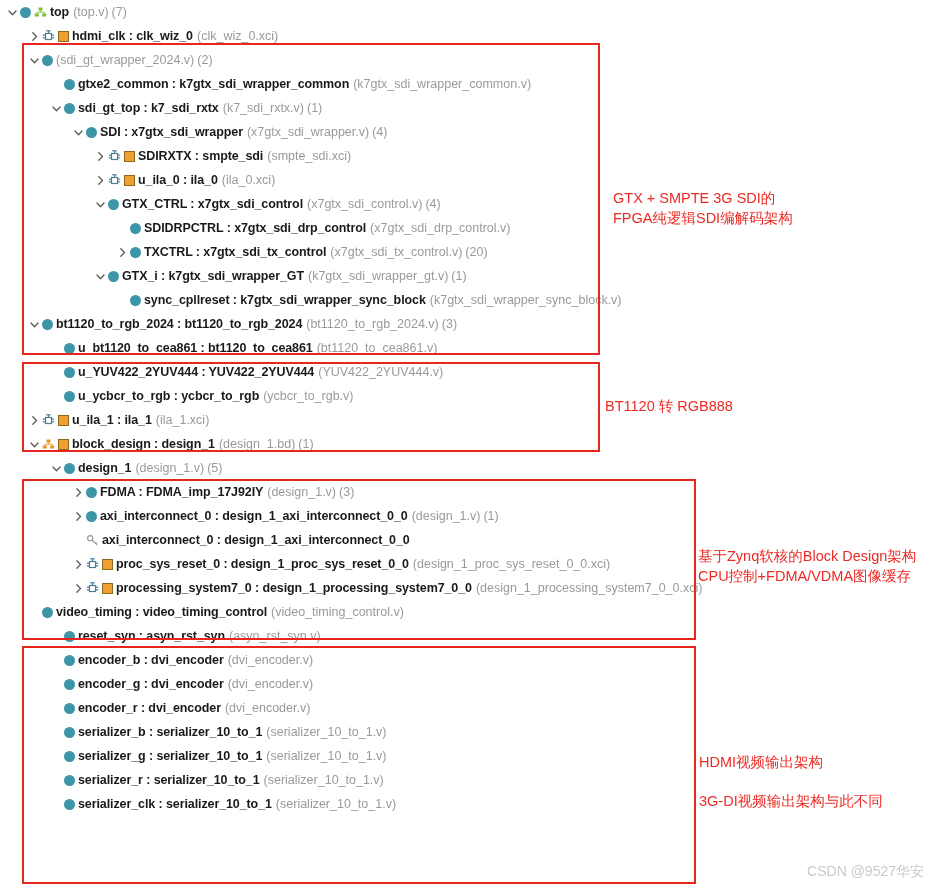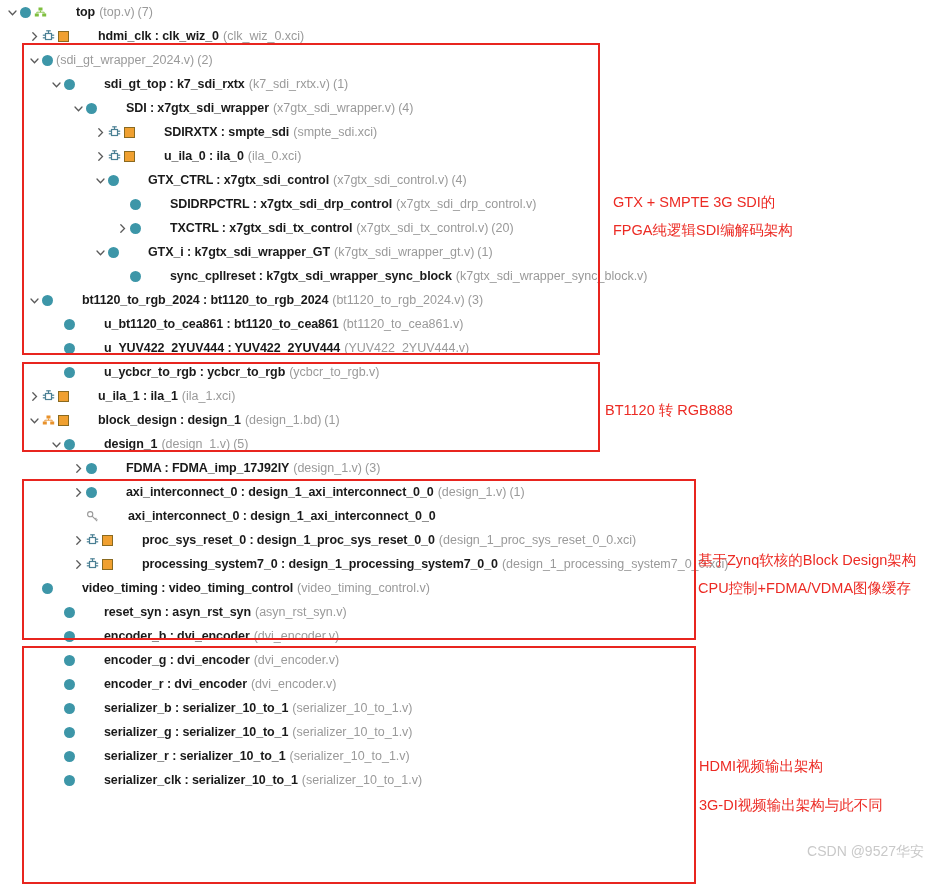--- a/index.html
+++ b/index.html
@@ -64,21 +64,20 @@
   }
   .ip-sym svg { display:block; }
   .hier-sym svg { display:block; }
   .key-sym svg { display:block; }
 
   .lbl {
     font-weight: bold;
     color: #1a1a1a;
     margin-right: 4px;
     letter-spacing: -0.1px;
-    margin-left: 26px;
   }
   .file {
     color: #9a9a9a;
     font-weight: normal;
     margin-right: 3px;
   }
   .cnt {
     color: #9a9a9a;
     font-weight: normal;
   }
@@ -88,29 +87,29 @@
     position: absolute;
     border: 2px solid #e8251f;
     pointer-events: none;
   }
 
   
   .rnote {
     position: absolute;
     color: #ec2b24;
     font-size: 14.5px;
-    line-height: 28px;
+    line-height: 20px;
     white-space: pre;
     font-family: "Liberation Sans", "DejaVu Sans", sans-serif;
   }
 
   
   #watermark {
     position: absolute;
-    right: 16px; bottom: 28px;
+    right: 16px; bottom: 8px;
     color: #c9c9c9;
     font-size: 14px;
     font-family: "Liberation Sans", "DejaVu Sans", sans-serif;
   }
 </style>
 </head>
 <body>
 
 <div id="tree">
     <div class="row">
@@ -164,20 +163,29 @@
       <span class="chev">
         <svg width="13" height="13" viewBox="0 0 13 13">
           <path d="M3 5 L6.5 8.7 L10 5" fill="none" stroke="#5a5a5a" stroke-width="1.3" stroke-linecap="round"></path>
         </svg>
       </span>
       <span class="ico">
         <span class="dot-teal"></span>
       </span>
       <span class="file">(sdi_gt_wrapper_2024.v)</span>
       <span class="cnt">(2)</span>
+    </div>
+    <div class="row">
+      <span class="indent" style="width: 50px;"></span>
+      <span class="chev none"></span>
+      <span class="ico">
+        <span class="dot-teal"></span>
+      </span>
+      <span class="lbl">gtxe2_common : k7gtx_sdi_wrapper_common</span>
+      <span class="file">(k7gtx_sdi_wrapper_common.v)</span>
     </div>
     <div class="row">
       <span class="indent" style="width: 50px;"></span>
       <span class="chev">
         <svg width="13" height="13" viewBox="0 0 13 13">
           <path d="M3 5 L6.5 8.7 L10 5" fill="none" stroke="#5a5a5a" stroke-width="1.3" stroke-linecap="round"></path>
         </svg>
       </span>
       <span class="ico">
         <span class="dot-teal"></span>

